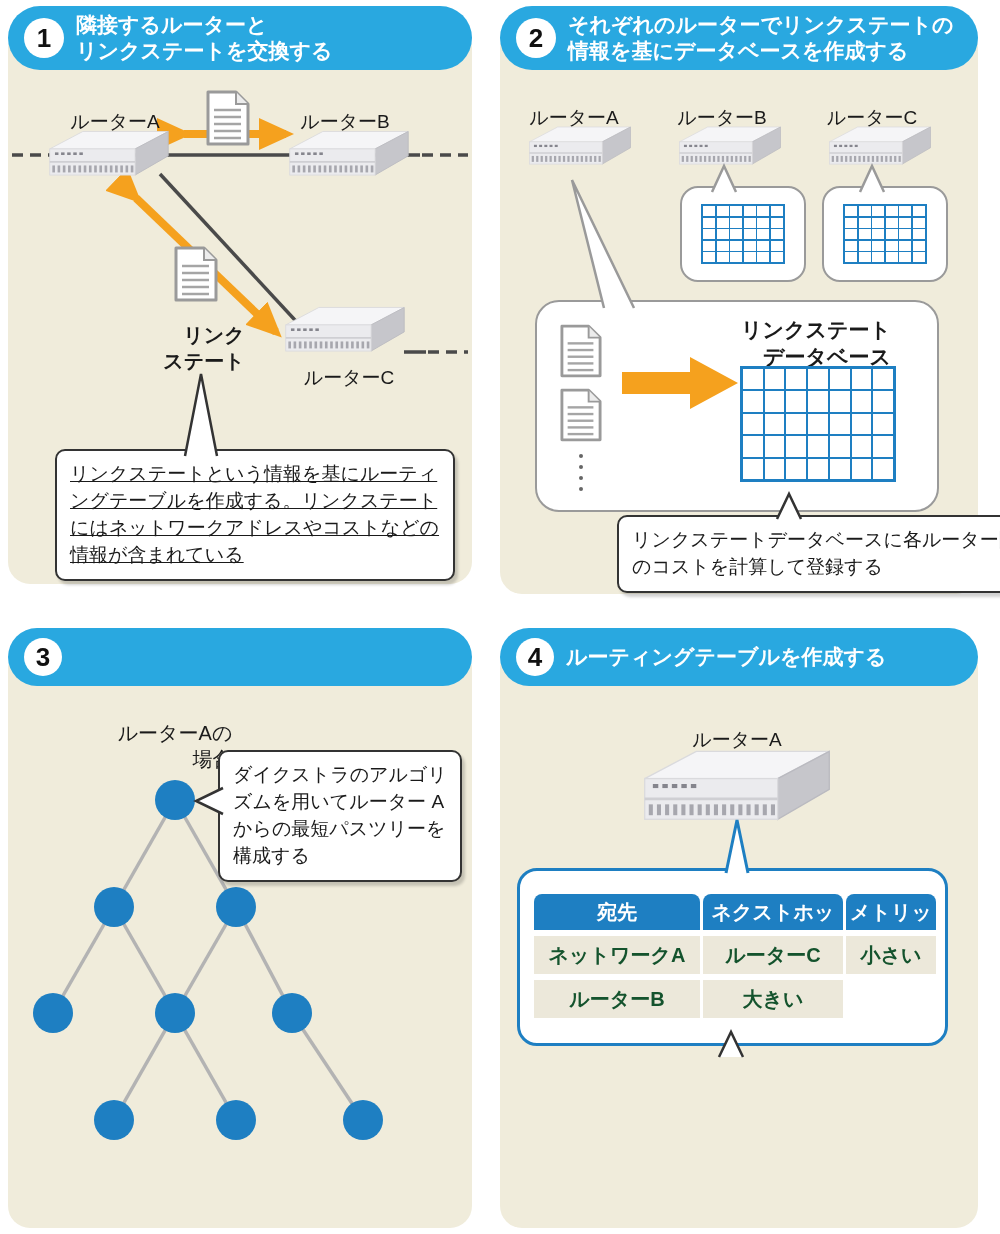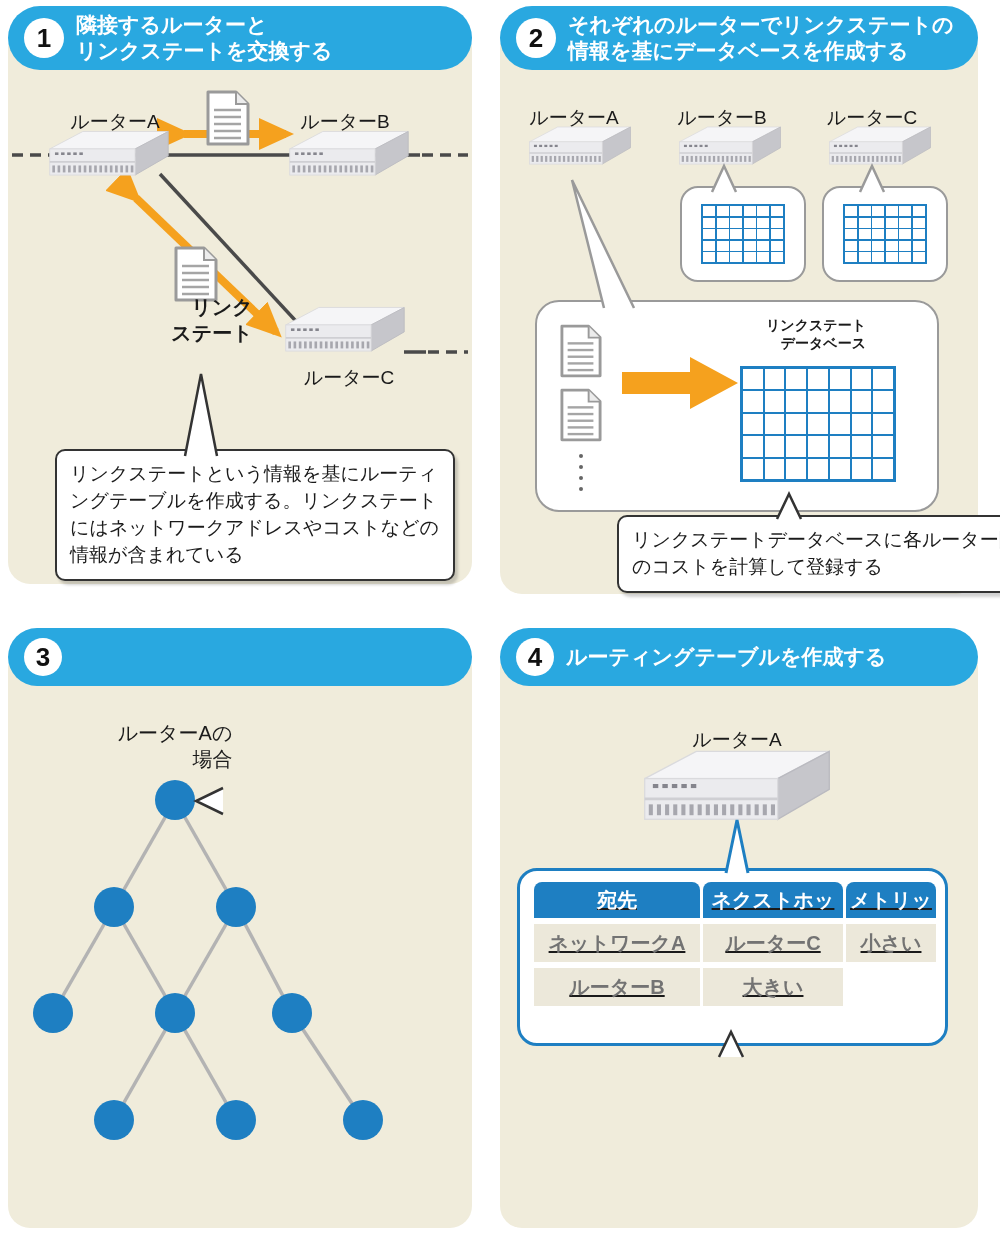--- a/index.html
+++ b/index.html
@@ -24,21 +24,21 @@
   .bigbox{position:absolute;z-index:2;background:#fff;border:2.5px solid #9a9a9a;border-radius:24px;}
   .bluebox{position:absolute;z-index:2;background:#fff;border:3px solid #1e7fc2;border-radius:20px;}
   .bluegrid{display:grid;gap:2px;background:#1e7fc2;border:3px solid #1e7fc2;}
   .bluegrid>div{background:#fff;}
   .bluegrid.small{border-width:2.5px;gap:1.5px;}
   .doc{position:absolute;z-index:2;}
   .router{position:absolute;z-index:2;}
   .rtable{position:absolute;z-index:3;display:grid;grid-template-columns:166px 140px 90px;column-gap:3px;row-gap:6px;}
   .rtable .th{background:#1e7fc2;color:#fff;font-weight:bold;font-size:20px;text-align:center;
               line-height:36px;height:36px;border-radius:8px 8px 0 0;}
-  .rtable .td{background:#ece8da;color:#737373;font-weight:bold;font-size:20px;text-align:center;
+  .rtable .td{background:#ece8da;color:#14532d;font-weight:bold;font-size:20px;text-align:center;
               line-height:38px;height:38px;}
   .dots{position:absolute;z-index:2;display:flex;flex-direction:column;gap:7px;}
   .dots span{width:4px;height:4px;background:#666;border-radius:50%;}
 </style>
 </head>
 <body>
 
 <div id="stage">
 
   <div class="panel" style="left:8px;top:6px;width:464px;height:578px;">
@@ -173,24 +173,24 @@
     <path d="M2,2 L30,2 L42,14 L42,54 L2,54 Z" fill="#fff" stroke="#9a9a9a" stroke-width="3" stroke-linejoin="round"></path>
     <path d="M30,2 L30,14 L42,14" fill="#ececec" stroke="#9a9a9a" stroke-width="2"></path>
     <line x1="8" y1="20" x2="35" y2="20" stroke="#a5a5a5" stroke-width="2.5"></line>
           <line x1="8" y1="27" x2="35" y2="27" stroke="#a5a5a5" stroke-width="2.5"></line>
           <line x1="8" y1="34" x2="35" y2="34" stroke="#a5a5a5" stroke-width="2.5"></line>
           <line x1="8" y1="41" x2="35" y2="41" stroke="#a5a5a5" stroke-width="2.5"></line>
           <line x1="8" y1="48" x2="35" y2="48" stroke="#a5a5a5" stroke-width="2.5"></line>
   </svg>
       </div>
 
-    <div class="lbl bold" style="left:196px;top:288px;margin-left:8px;">リンク
+    <div class="lbl bold" style="left:196px;top:316px;">リンク
 ステート</div>
 
-    <div class="callout" style="left:47px;top:443px;width:400px;">リンクステートという情報を基にルーティングテーブルを作成する。リンクステートにはネットワークアドレスやコストなどの情報が含まれている</div>
+    <div class="callout" style="left:47px;top:443px;width:400px;text-decoration:underline;">リンクステートという情報を基にルーティングテーブルを作成する。リンクステートにはネットワークアドレスやコストなどの情報が含まれている</div>
     <svg class="pointer" style="left:170px;top:362px;" width="46" height="92" viewBox="0 0 46 92">
       <path d="M7,88 L23,6 L39,88" fill="#fff" stroke="#333" stroke-width="2.5"></path>
     </svg>
   </div>
 
   <div class="panel" style="left:500px;top:6px;width:478px;height:588px;">
     <div class="panel-bg" style="top:28px;"></div>
     <div class="panel-header" style="height:64px;">
       <div class="num-circle">2</div>
       <div class="panel-title">それぞれのルーターでリンクステートの
@@ -395,21 +395,21 @@
       <span></span>
         <span></span>
         <span></span>
         <span></span>
     </div>
 
     <svg class="layer" width="478" height="588" viewBox="0 0 478 588" style="z-index:2;">
       <polygon points="122,366 190,366 190,351 238,377 190,403 190,388 122,388" fill="#f5a11e"></polygon>
     </svg>
 
-    <div class="lbl bold" style="left:316px;top:310px;font-size:14px;">リンクステート
+    <div class="lbl bold" style="left:316px;top:310px;font-size:21px;">リンクステート
 データベース</div>
     <div class="bluegrid" style="position: absolute; z-index: 2; left: 240px; top: 360px; width: 156px; height: 116px; box-sizing: border-box; grid-template-columns: repeat(7, 1fr); grid-template-rows: repeat(5, 1fr);">
         <div></div>
         <div></div>
         <div></div>
         <div></div>
         <div></div>
         <div></div>
         <div></div>
         <div></div>
@@ -475,20 +475,21 @@
           <circle cx="228" cy="279" r="20"></circle>
         <circle cx="45" cy="385" r="20"></circle>
           <circle cx="167" cy="385" r="20"></circle>
           <circle cx="284" cy="385" r="20"></circle>
         <circle cx="106" cy="492" r="20"></circle>
           <circle cx="228" cy="492" r="20"></circle>
           <circle cx="355" cy="492" r="20"></circle>
       </g>
     </svg>
 
+    <div class="callout" style="left:210px;top:122px;width:244px;">ダイクストラのアルゴリズムを用いてルーター Aからの最短パスツリーを構成する</div>
     <svg class="pointer" style="left:184px;top:154px;" width="34" height="38" viewBox="0 0 34 38">
       <path d="M31,6 L4,19 L31,32" fill="#fff" stroke="#333" stroke-width="2.5"></path>
     </svg>
   </div>
 
   <div class="panel" style="left:500px;top:628px;width:478px;height:600px;">
     <div class="panel-bg" style="top:26px;"></div>
     <div class="panel-header" style="height:58px;">
       <div class="num-circle" style="width:38px;height:38px;">4</div>
       <div class="panel-title">ルーティングテーブルを作成する</div>
@@ -523,21 +524,21 @@
           <rect x="89" y="43" width="3" height="8" fill="#a7a7ae"></rect>
           <rect x="95" y="43" width="3" height="8" fill="#a7a7ae"></rect>
   </svg>
       </div>
 
     <div class="bluebox" style="left:17px;top:240px;width:425px;height:172px;"></div>
     <svg class="pointer" style="left:221px;top:188px;" width="32" height="60" viewBox="0 0 32 60">
       <path d="M5,57 L16,4 L27,57" fill="#fff" stroke="#1e7fc2" stroke-width="3"></path>
     </svg>
 
-    <div class="rtable" style="left:34px;top:254px;text-decoration:underline;">
+    <div class="rtable" style="left:34px;top:266px;">
         <div class="th">宛先</div>
         <div class="th">ネクストホップ</div>
         <div class="th">メトリック</div>
         <div class="td">ネットワークA</div>
         <div class="td">ルーターC</div>
         <div class="td">小さい</div>
         <div class="td">ルーターB</div>
         <div class="td">大きい</div>
       </div>
 

